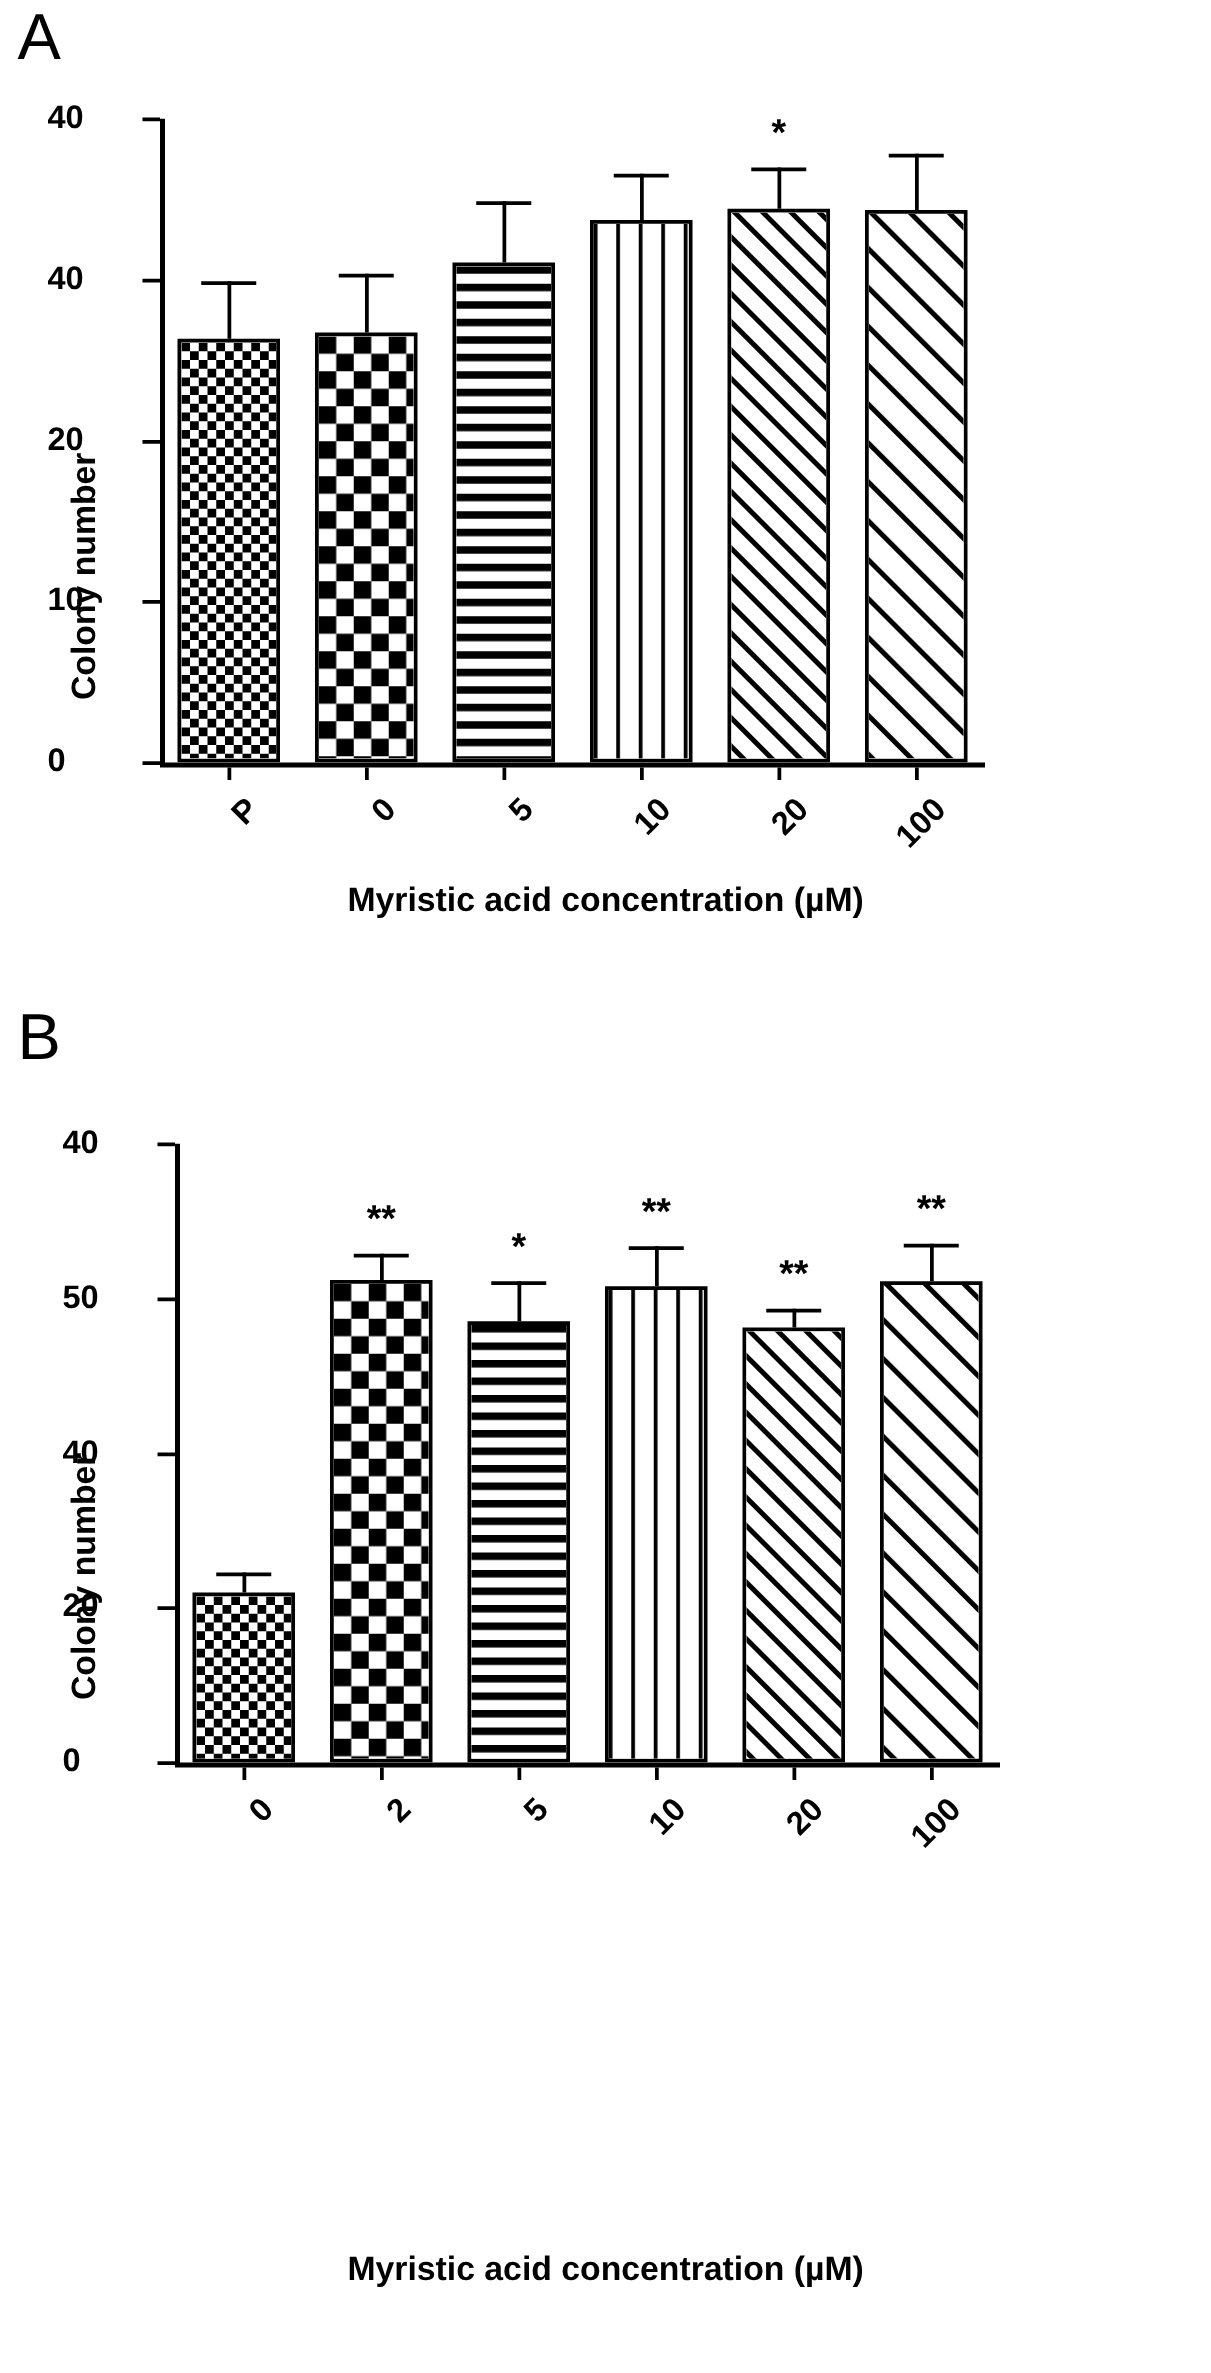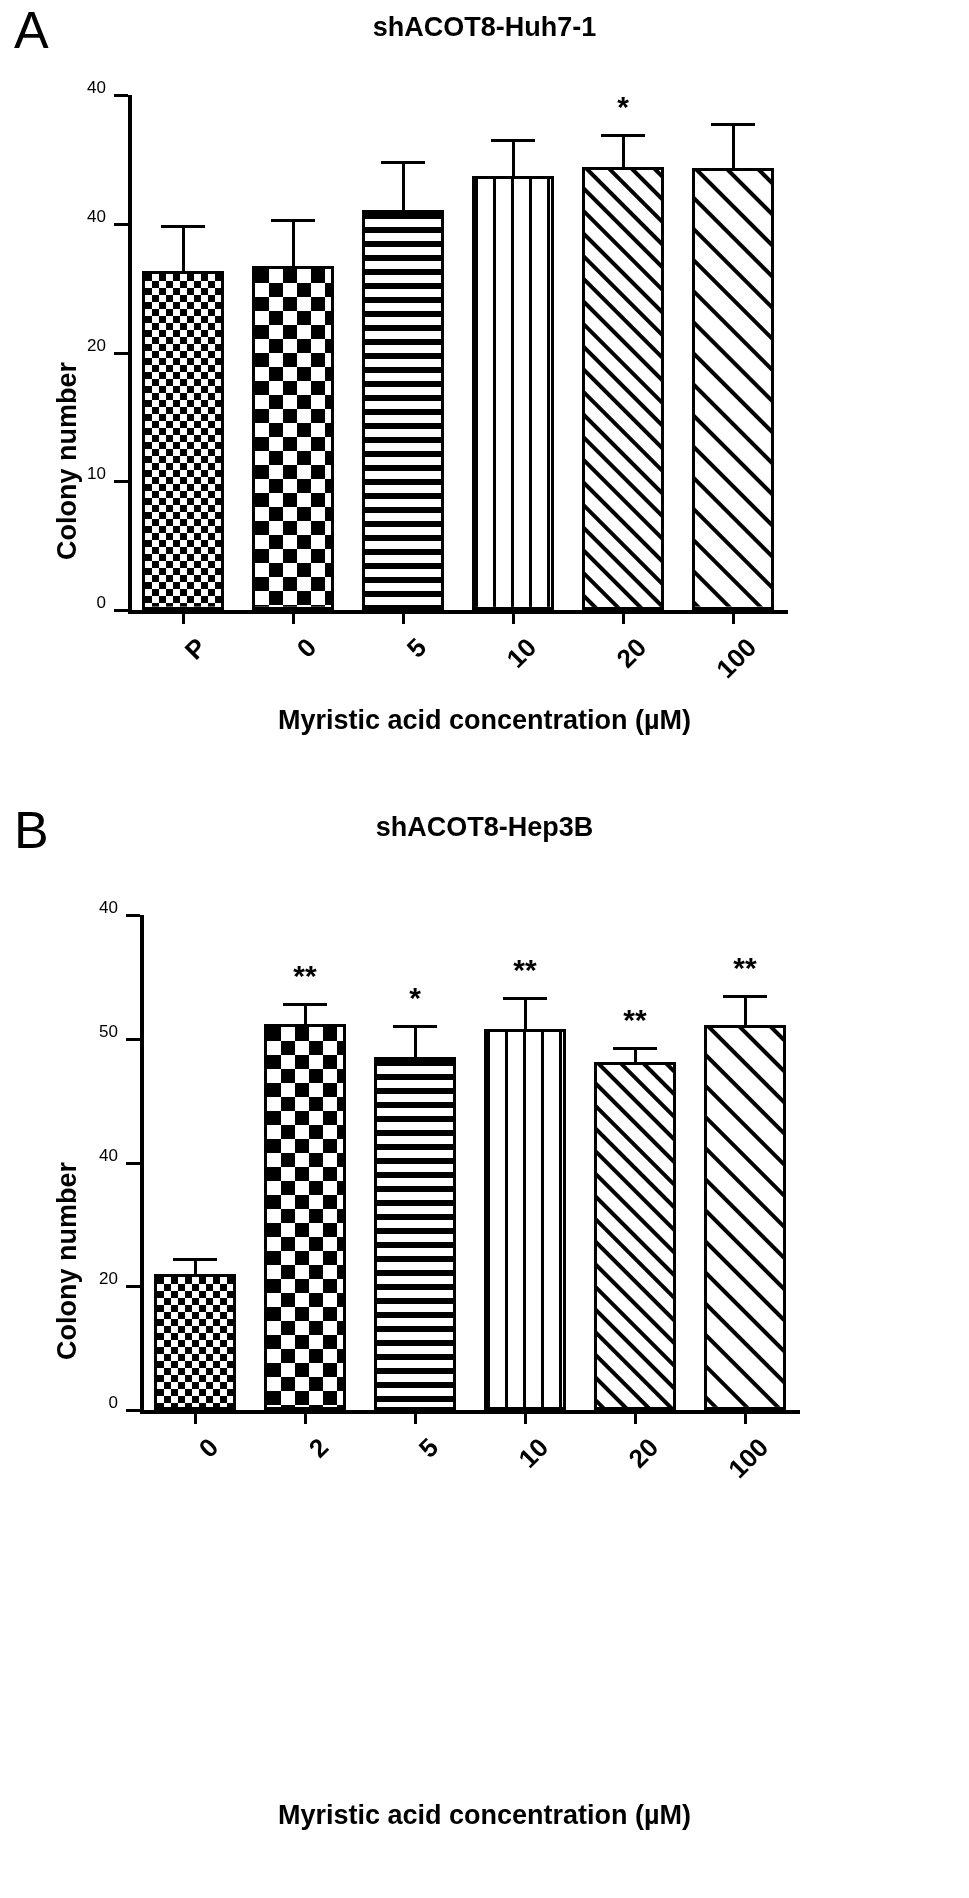--- a/index.html
+++ b/index.html
@@ -4,21 +4,21 @@
 <style>
   html,body{margin:0;padding:0;background:#ffffff;}
   body{width:969px;height:1898px;font-family:"Liberation Sans",sans-serif;color:#000;}
   .page{position:relative;width:969px;height:1898px;overflow:hidden;}
   .panel{position:absolute;left:0;width:969px;}
   .panel-letter{position:absolute;font-size:52px;font-weight:400;font-family:"Liberation Sans",sans-serif;}
   .panel-title{position:absolute;width:100%;text-align:center;font-size:27px;font-weight:bold;letter-spacing:0px;}
   .plot{position:absolute;}
   .axis-line{position:absolute;background:#000;}
   .tick{position:absolute;background:#000;height:3px;}
-  .ytick-label{position:absolute;text-align:right;font-size:17px;font-weight:normal;}
+  .ytick-label{position:absolute;text-align:left;font-size:26px;font-weight:bold;}
   .ylabel{position:absolute;font-size:27px;font-weight:bold;transform:rotate(-90deg);transform-origin:left top;white-space:nowrap;}
   .xlabel{position:absolute;width:100%;text-align:center;font-size:27px;font-weight:bold;white-space:nowrap;}
   .xtick-label{position:absolute;font-size:26px;font-weight:bold;transform:rotate(-45deg);transform-origin:right top;white-space:nowrap;text-align:right;}
   .bar{position:absolute;box-sizing:border-box;border:3px solid #000;background:#fff;}
   .err{position:absolute;background:#000;width:3px;}
   .err-cap{position:absolute;background:#000;height:3px;}
   .sig{position:absolute;font-size:30px;font-weight:bold;text-align:center;}
 </style>
 </head>
 <body>
@@ -51,21 +51,20 @@
       <rect width="22" height="22" fill="#fff"></rect>
       <rect width="4" height="22" fill="#000"></rect>
     </pattern>
   </defs>
 </svg>
 
 <div class="page">
 
   <div class="panel" id="panelA" style="top:0;height:790px;">
     <div class="panel-letter" style="left:14px;top:0px;">A</div>
-    <div class="panel-title" style="top:12px;">shACOT8-Huh7-1</div>
 
     <div class="plot" id="plotA" style="left:0;top:0;width:969px;height:790px;">
         <div class="axis-line" style="left: 128px; top: 95px; width: 4px; height: 517px;"></div>
         <div class="axis-line" style="left: 128px; top: 610px; width: 660px; height: 4px;"></div>
         <div class="tick" style="left: 114px; top: 609px; width: 14px;"></div>
         <div class="ytick-label" style="left: 38px; top: 593px; width: 68px;">0</div>
         <div class="tick" style="left: 114px; top: 480.25px; width: 14px;"></div>
         <div class="ytick-label" style="left: 38px; top: 464.25px; width: 68px;">10</div>
         <div class="tick" style="left: 114px; top: 351.5px; width: 14px;"></div>
         <div class="ytick-label" style="left: 38px; top: 335.5px; width: 68px;">20</div>
@@ -129,21 +128,20 @@
         <div class="tick" style="left: 732px; top: 614px; width: 3px; height: 10px;"></div>
         <div class="xtick-label" style="left: 741px; top: 632px; width: 110px; margin-left: -110px;">100</div>
       </div>
 
     <div class="ylabel" id="ylabelA" style="left: 52px; top: 560px;">Colony number</div>
     <div class="xlabel" id="xlabelA" style="top:705px;">Myristic acid concentration (µM)</div>
   </div>
 
   <div class="panel" id="panelB" style="top:800px;height:1098px;">
     <div class="panel-letter" style="left:14px;top:0px;">B</div>
-    <div class="panel-title" style="top:12px;">shACOT8-Hep3B</div>
 
     <div class="plot" id="plotB" style="left:0;top:0;width:969px;height:1098px;">
         <div class="axis-line" style="left: 140px; top: 115px; width: 4px; height: 497px;"></div>
         <div class="axis-line" style="left: 140px; top: 610px; width: 660px; height: 4px;"></div>
         <div class="tick" style="left: 126px; top: 609px; width: 14px;"></div>
         <div class="ytick-label" style="left: 50px; top: 593px; width: 68px;">0</div>
         <div class="tick" style="left: 126px; top: 485.25px; width: 14px;"></div>
         <div class="ytick-label" style="left: 50px; top: 469.25px; width: 68px;">20</div>
         <div class="tick" style="left: 126px; top: 361.5px; width: 14px;"></div>
         <div class="ytick-label" style="left: 50px; top: 345.5px; width: 68px;">40</div>

